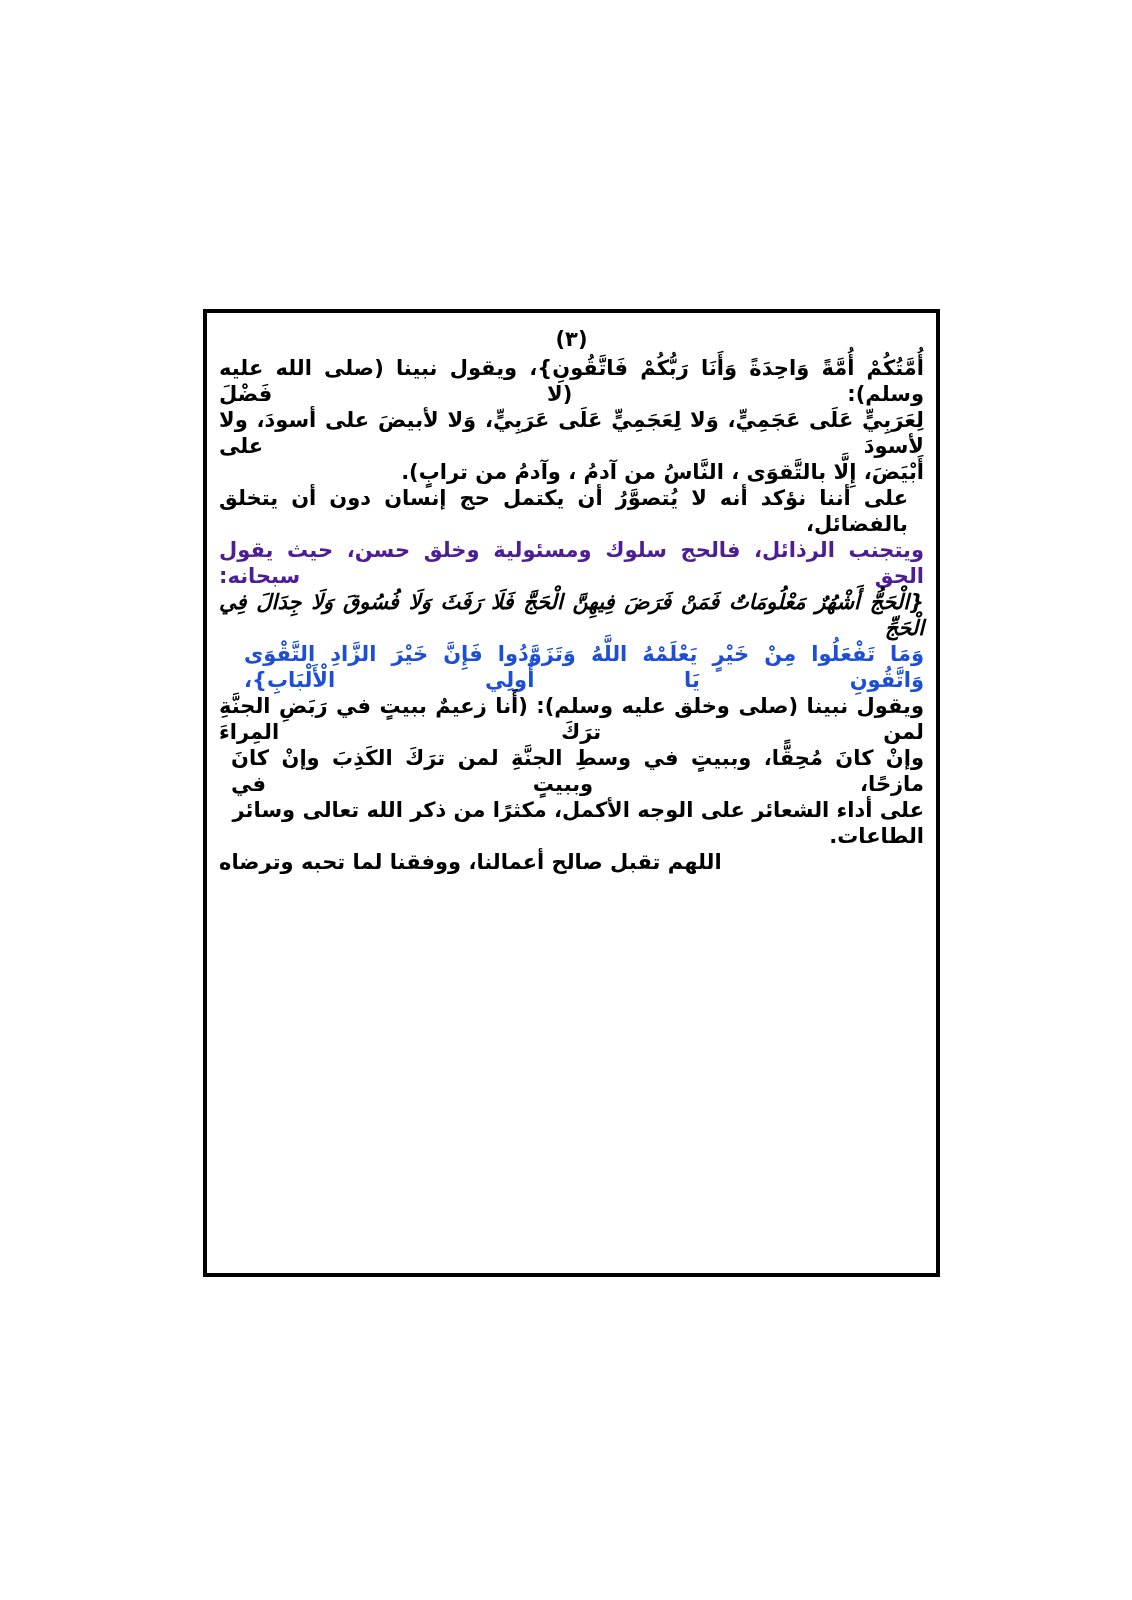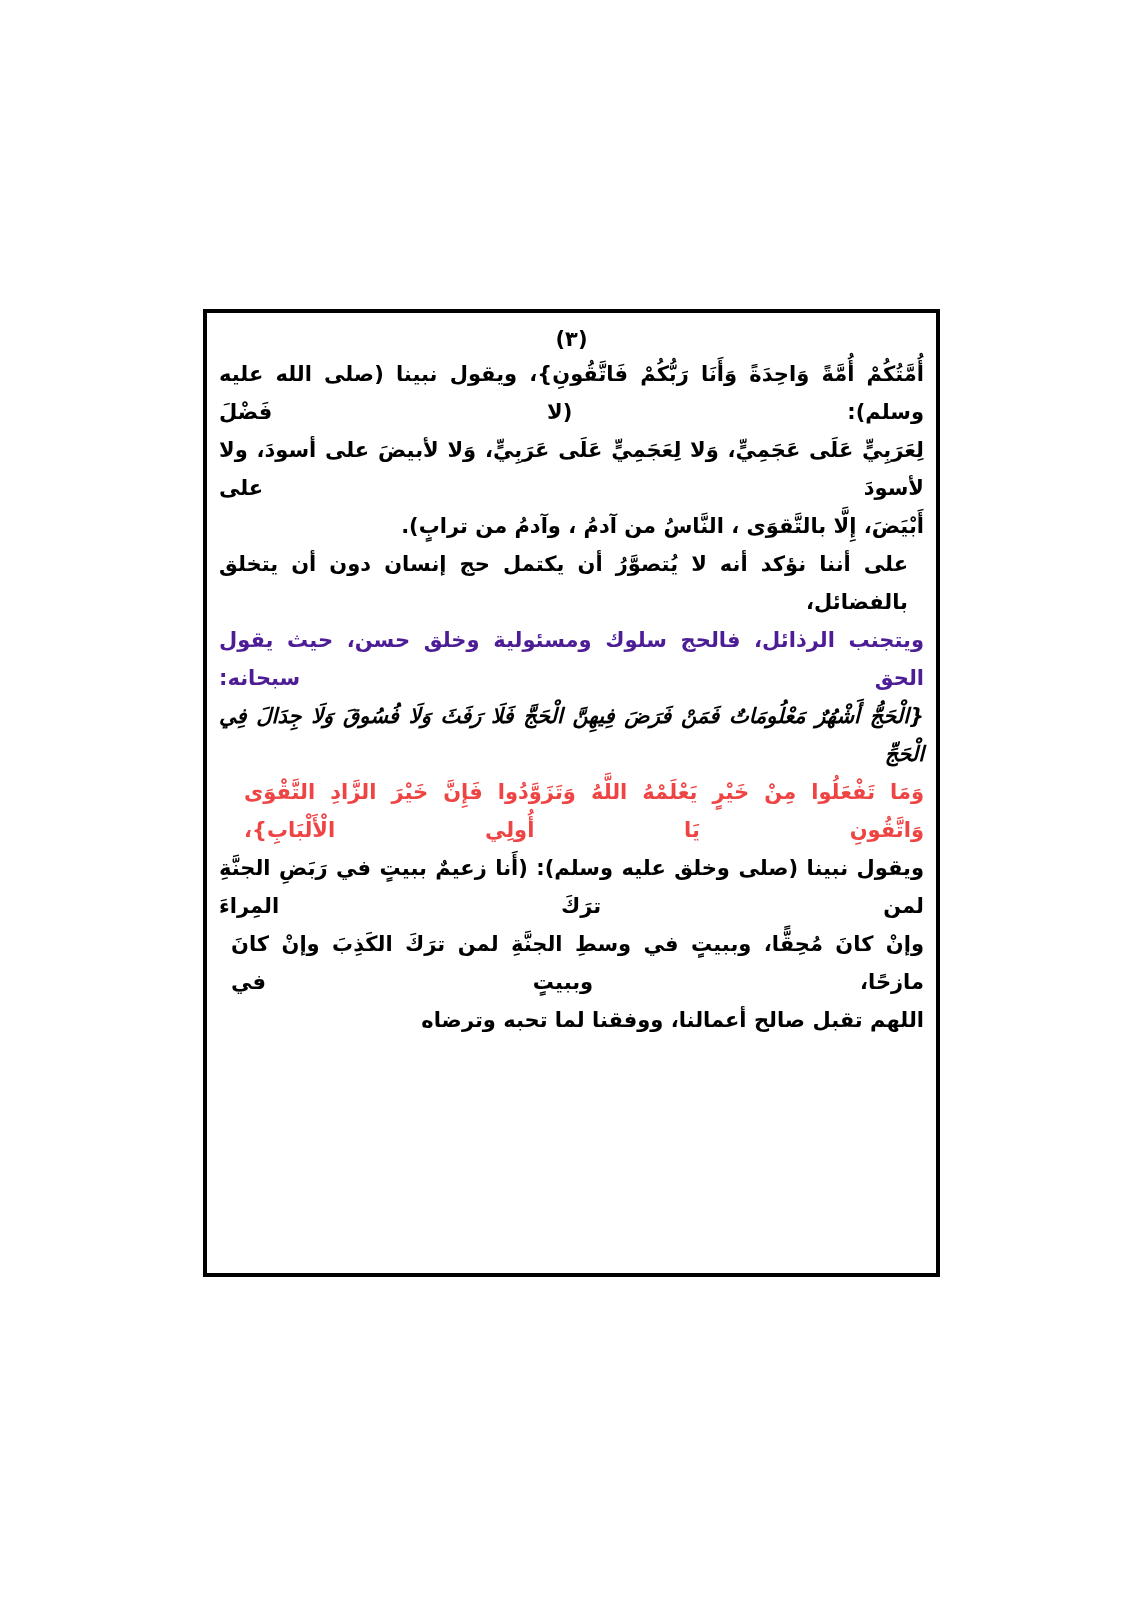--- a/index.html
+++ b/index.html
@@ -35,53 +35,54 @@
     font-weight: bold;
     font-size: 21px;
     line-height: 32px;
     text-align: center;
     color: #000000;
   }
   .para { margin: 0; }
   .line {
     font-weight: bold;
     font-size: 21px;
-    line-height: 38px;
+    line-height: 26px;
     color: #000000;
   }
   .justify, .justify-indent {
     text-align: justify;
     text-align-last: justify;
   }
   .justify-indent { padding-right: 16px; }
   .end { text-align: right; }
-  .center { text-align: right; }
+  .center { text-align: left; }
 </style>
 </head>
 <body>
 
 <div class="page" style="background: rgb(255, 255, 255);">
   <div class="frame" style="border-color: rgb(0, 0, 0);">
     <div class="inner">
       <div class="page-number" style="color: rgb(0, 0, 0);">(٣)</div>
       <div id="doc">
           <div class="para">
             <div class="line justify" style="color: rgb(0, 0, 0);">أُمَّتُكُمْ أُمَّةً وَاحِدَةً وَأَنَا رَبُّكُمْ فَاتَّقُونِ}، ويقول نبينا (صلى الله عليه وسلم): (لا فَضْلَ</div>
             <div class="line justify" style="color: rgb(0, 0, 0);">لِعَرَبِيٍّ عَلَى عَجَمِيٍّ، وَلا لِعَجَمِيٍّ عَلَى عَرَبِيٍّ، وَلا لأبيضَ على أسودَ، ولا لأسودَ على</div>
             <div class="line end" style="color: rgb(0, 0, 0);">أَبْيَضَ، إِلَّا بالتَّقوَى ، النَّاسُ من آدمُ ، وآدمُ من ترابٍ).</div>
           </div>
           <div class="para">
             <div class="line justify-indent" style="color: rgb(0, 0, 0);">على أننا نؤكد أنه لا يُتصوَّرُ أن يكتمل حج إنسان دون أن يتخلق بالفضائل،</div>
             <div class="line justify" style="color: #4c1d95;">ويتجنب الرذائل، فالحج سلوك ومسئولية وخلق حسن، حيث يقول الحق سبحانه:</div>
             <div class="line justify" style="color: rgb(0, 0, 0); font-style: italic;">{الْحَجُّ أَشْهُرٌ مَعْلُومَاتٌ فَمَنْ فَرَضَ فِيهِنَّ الْحَجَّ فَلَا رَفَثَ وَلَا فُسُوقَ وَلَا جِدَالَ فِي الْحَجِّ</div>
-            <div class="line justify" style="color: #ef4444; margin-left: 25px;">وَمَا تَفْعَلُوا مِنْ خَيْرٍ يَعْلَمْهُ اللَّهُ وَتَزَوَّدُوا فَإِنَّ خَيْرَ الزَّادِ التَّقْوَى وَاتَّقُونِ يَا أُولِي الْأَلْبَابِ}،</div>
+            <div class="line justify" style="color: #1d4ed8; margin-left: 25px;">وَمَا تَفْعَلُوا مِنْ خَيْرٍ يَعْلَمْهُ اللَّهُ وَتَزَوَّدُوا فَإِنَّ خَيْرَ الزَّادِ التَّقْوَى وَاتَّقُونِ يَا أُولِي الْأَلْبَابِ}،</div>
             <div class="line justify" style="color: rgb(0, 0, 0);">ويقول نبينا (صلى وخلق عليه وسلم): (أَنا زعيمٌ ببيتٍ في رَبَضِ الجنَّةِ لمن ترَكَ المِراءَ</div>
             <div class="line justify" style="color: rgb(0, 0, 0); margin-left: 12px;">وإنْ كانَ مُحِقًّا، وببيتٍ في وسطِ الجنَّةِ لمن ترَكَ الكَذِبَ وإنْ كانَ مازحًا، وببيتٍ في</div>
           </div>
           <div class="para">
+            <div class="line end" style="color: rgb(0, 0, 0);">على أداء الشعائر على الوجه الأكمل، مكثرًا من ذكر الله تعالى وسائر الطاعات.</div>
           </div>
           <div class="para">
             <div class="line center" style="color: rgb(0, 0, 0);">اللهم تقبل صالح أعمالنا، ووفقنا لما تحبه وترضاه</div>
           </div>
         </div>
     </div>
   </div>
 </div>
 
 </body></html>

